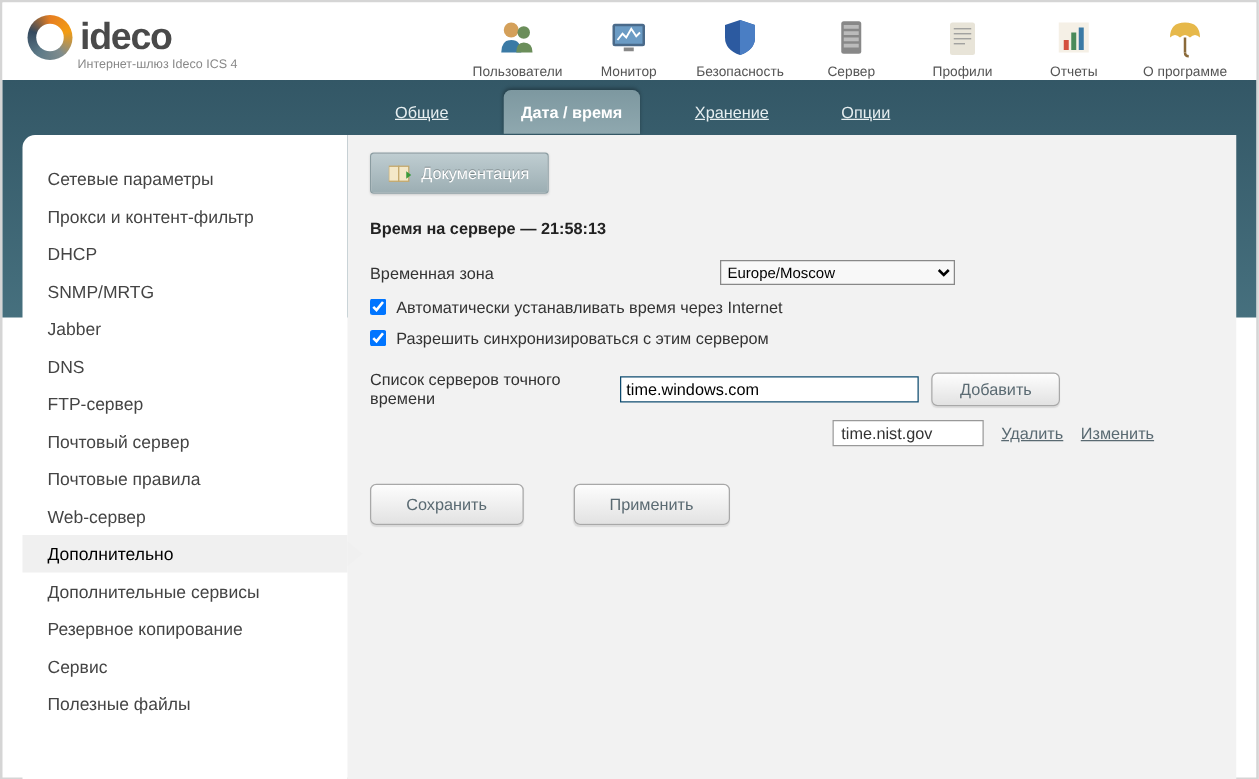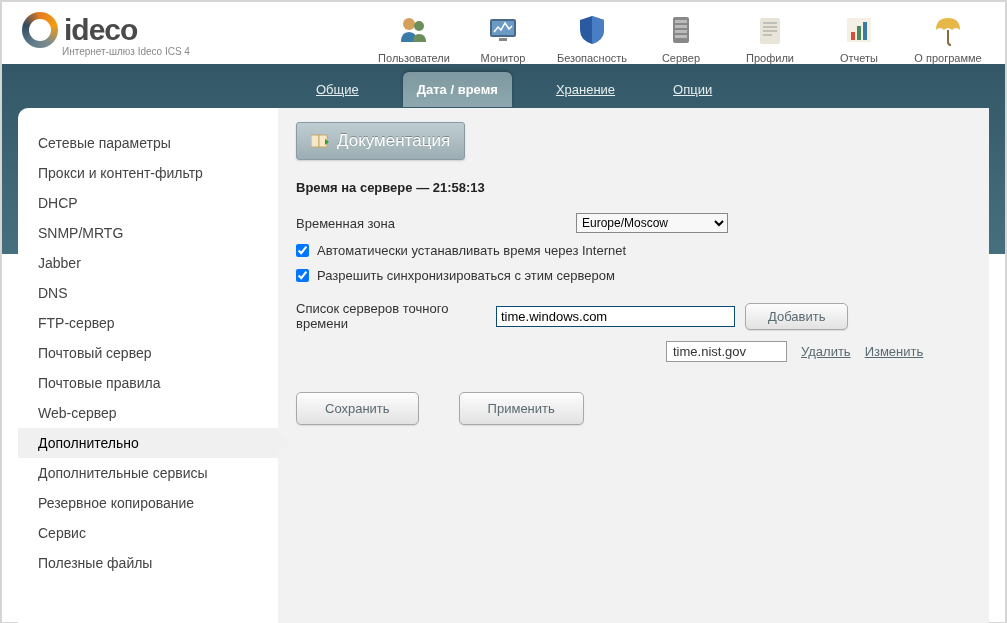--- a/index.html
+++ b/index.html
@@ -22,26 +22,26 @@
 .subtab{color:#e6eef0;font-size:13px;text-decoration:underline;cursor:pointer;padding:10px 14px;}
 .subtab.active{background:linear-gradient(#7d98a0,#8fa8af);border-radius:6px 6px 0 0;text-decoration:none;color:#fff;font-weight:bold;box-shadow:0 -1px 3px rgba(0,0,0,0.3);}
 .page-body{position:absolute;top:44px;left:16px;right:16px;bottom:-430px;display:flex;}
 .sidebar{width:260px;background:#fff;border-radius:10px 0 0 0;padding:20px 0;}
 .side-item{padding:7px 20px;font-size:14px;color:#444;cursor:pointer;position:relative;}
 .side-item.active{background:#f0f0f0;font-weight:normal;color:#000;}
 .side-item.active::after{content:"";position:absolute;right:-12px;top:50%;transform:translateY(-50%);width:0;height:0;border-top:10px solid transparent;border-bottom:10px solid transparent;border-left:12px solid #f0f0f0;}
 .content{flex:1;background:#f2f2f2;padding:14px 18px;border-radius:0 0 0 0;}
 .doc-btn{display:inline-flex;align-items:center;background:linear-gradient(#bfcdd1,#9caeb3);border:1px solid #8a9ca1;padding:8px 14px;border-radius:3px;box-shadow:0 1px 2px rgba(0,0,0,0.15);margin-bottom:20px;cursor:pointer;}
 .doc-btn-icon{width:18px;height:14px;margin-right:8px;position:relative;}
-.doc-btn span{color:#fff;font-size:17px;text-shadow:0 -1px 0 rgba(0,0,0,.3);}
+.doc-btn span{color:#fff;font-size:13px;text-shadow:0 -1px 0 rgba(0,0,0,.3);}
 .section-title{font-weight:bold;font-size:13px;color:#222;margin-bottom:18px;}
 .row{display:flex;align-items:center;margin-bottom:10px;font-size:13px;color:#333;}
 .row label.lbl{width:280px;}
 .row input[type=checkbox]{margin-right:8px;}
-select{width:152px;font-size:12px;padding:1px;border:1px solid #888;background:#f8f8f8;}
+select{width:188px;font-size:12px;padding:1px;border:1px solid #888;background:#f8f8f8;}
 input.txt{width:239px;font-size:13px;padding:2px 4px;border:1px solid #0c4a6e;}
 .btn{background:linear-gradient(#fdfdfd,#e2e2e2);border:1px solid #a8a8a8;border-radius:5px;padding:5px 22px;font-size:13px;color:#5a6a72;cursor:pointer;box-shadow:0 1px 1px rgba(0,0,0,.1);}
 .server-list{margin-left:370px;margin-top:4px;display:flex;align-items:center;gap:14px;}
 .server-name{border:1px solid #999;padding:2px 40px 2px 6px;font-size:13px;background:#fff;text-align:center;}
 .link{color:#5a6a72;text-decoration:underline;cursor:pointer;font-size:13px;}
 .btn-row{margin-top:30px;display:flex;gap:40px;}
 .icon-svg{width:36px;height:36px;}
 </style>
 </head>
 <body>

